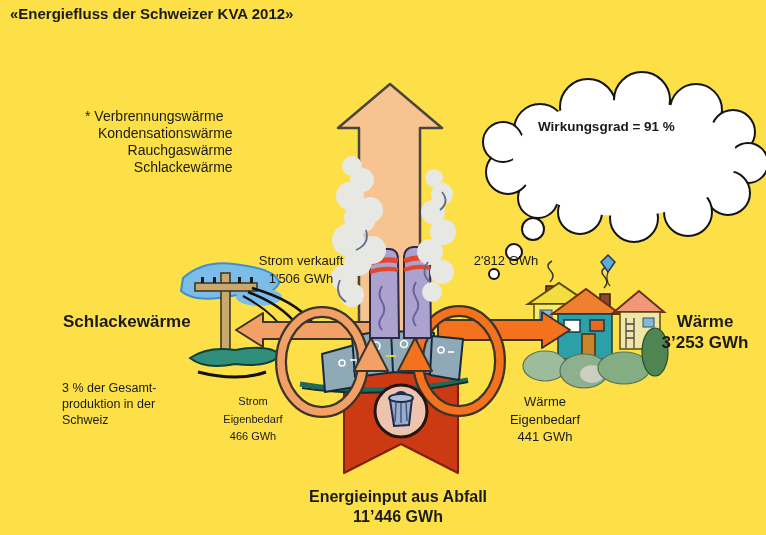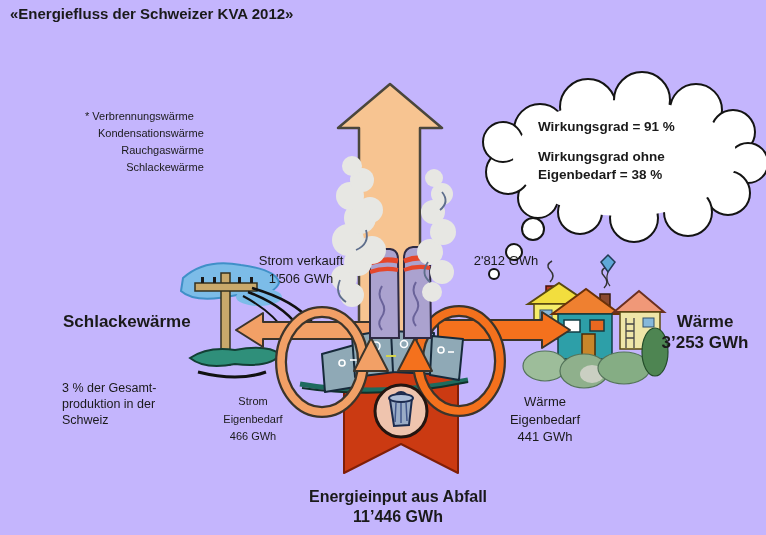--- a/index.html
+++ b/index.html
@@ -1,16 +1,16 @@
 <!DOCTYPE html>
 <html style="--tan: #F7C491; --lightorange: #F2A066; --orange: #F4711D; --red: #CB3A12; --factory: #8FA9B6; --chimney: #ABA2CF; --smoke: #E7E7E3; --outline: #3B342B;"><head>
 <meta charset="utf-8">
 <style>
   html,body{margin:0;padding:0;background:#fff;}
-  .canvas{position:relative;width:766px;height:535px;background:#c4b5fd;overflow:hidden;
+  .canvas{position:relative;width:766px;height:535px;background:#fde047;overflow:hidden;
           font-family:"Liberation Sans",sans-serif;color:#1a1a1a;}
   .art{position:absolute;left:0;top:0;}
   .txt{position:absolute;white-space:nowrap;}
   .c{text-align:center;}
   .b{font-weight:bold;}
   .fn-ind{padding-left:13px;text-align:right;}
 </style>
 </head>
 <body>
 
@@ -181,32 +181,28 @@
         <circle cx="533" cy="229" r="11"></circle>
         <circle cx="514" cy="252" r="8"></circle>
         <circle cx="494" cy="274" r="5"></circle>
       </g>
     </g>
   </svg>
 
   <div class="txt b" style="left:10px;top:5px;font-size:15px">«Energiefluss der Schweizer KVA 2012»</div>
 
 
-  <div class="txt" style="left:85px;top:108px;font-size:11px;line-height:17px">
+  <div class="txt" style="left:85px;top:108px;font-size:14px;line-height:17px">
     <div>* Verbrennungswärme</div>
     <div class="fn-ind">Kondensationswärme</div>
     <div class="fn-ind">Rauchgaswärme</div>
     <div class="fn-ind">Schlackewärme</div>
   </div>
 
   <div class="txt b" style="left:538px;top:119px;font-size:13.5px">Wirkungsgrad = 91 %</div>
-  <div class="txt b" style="left:538px;top:148px;font-size:13.5px;line-height:17.5px">
-    <div>Wirkungsgrad ohne</div>
-    <div>Eigenbedarf = 38 %</div>
-  </div>
 
   <div class="txt b" style="left:63px;top:311px;font-size:17px;line-height:21px">
     <div>Schlackewärme</div>
   </div>
 
   <div class="txt" style="left:62px;top:380px;font-size:12.5px;line-height:16px">
     <div>3 % der Gesamt-</div>
     <div>produktion in der</div>
     <div>Schweiz</div>
   </div>

